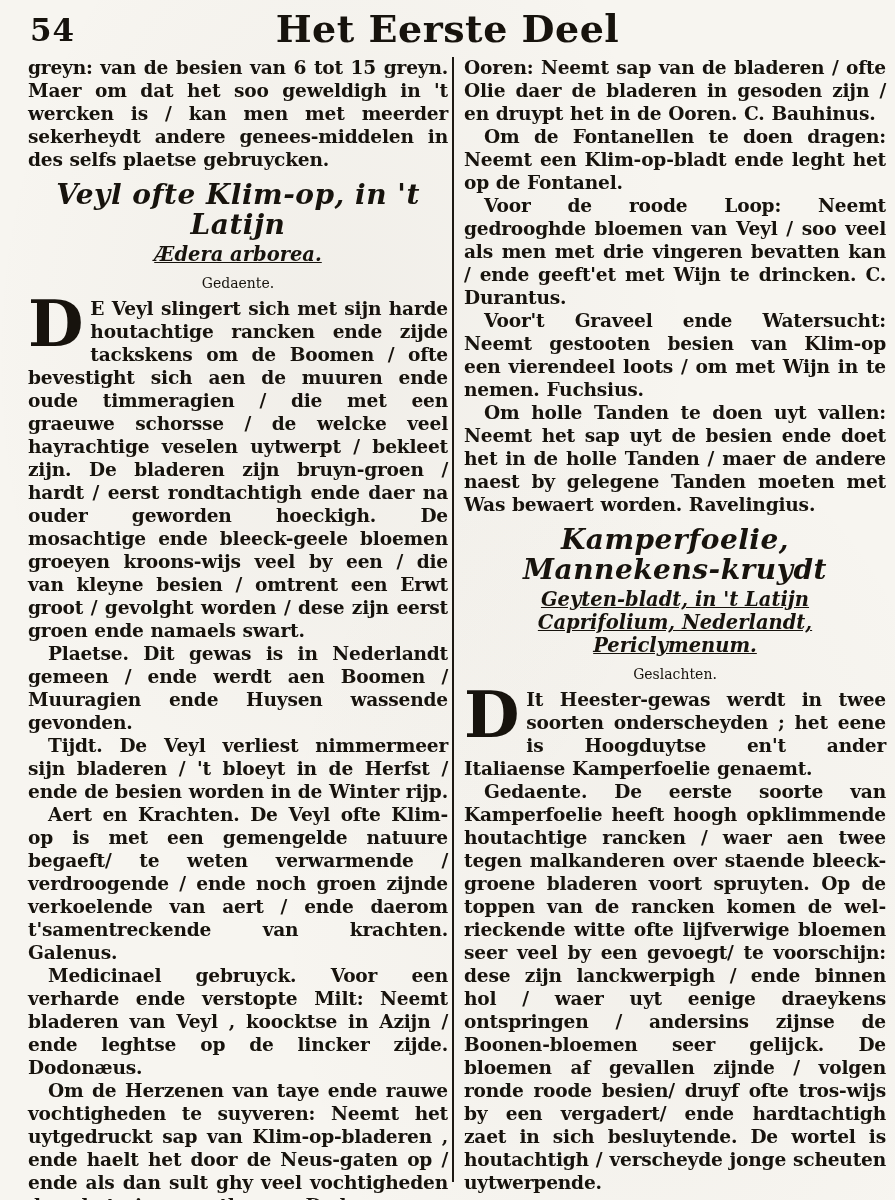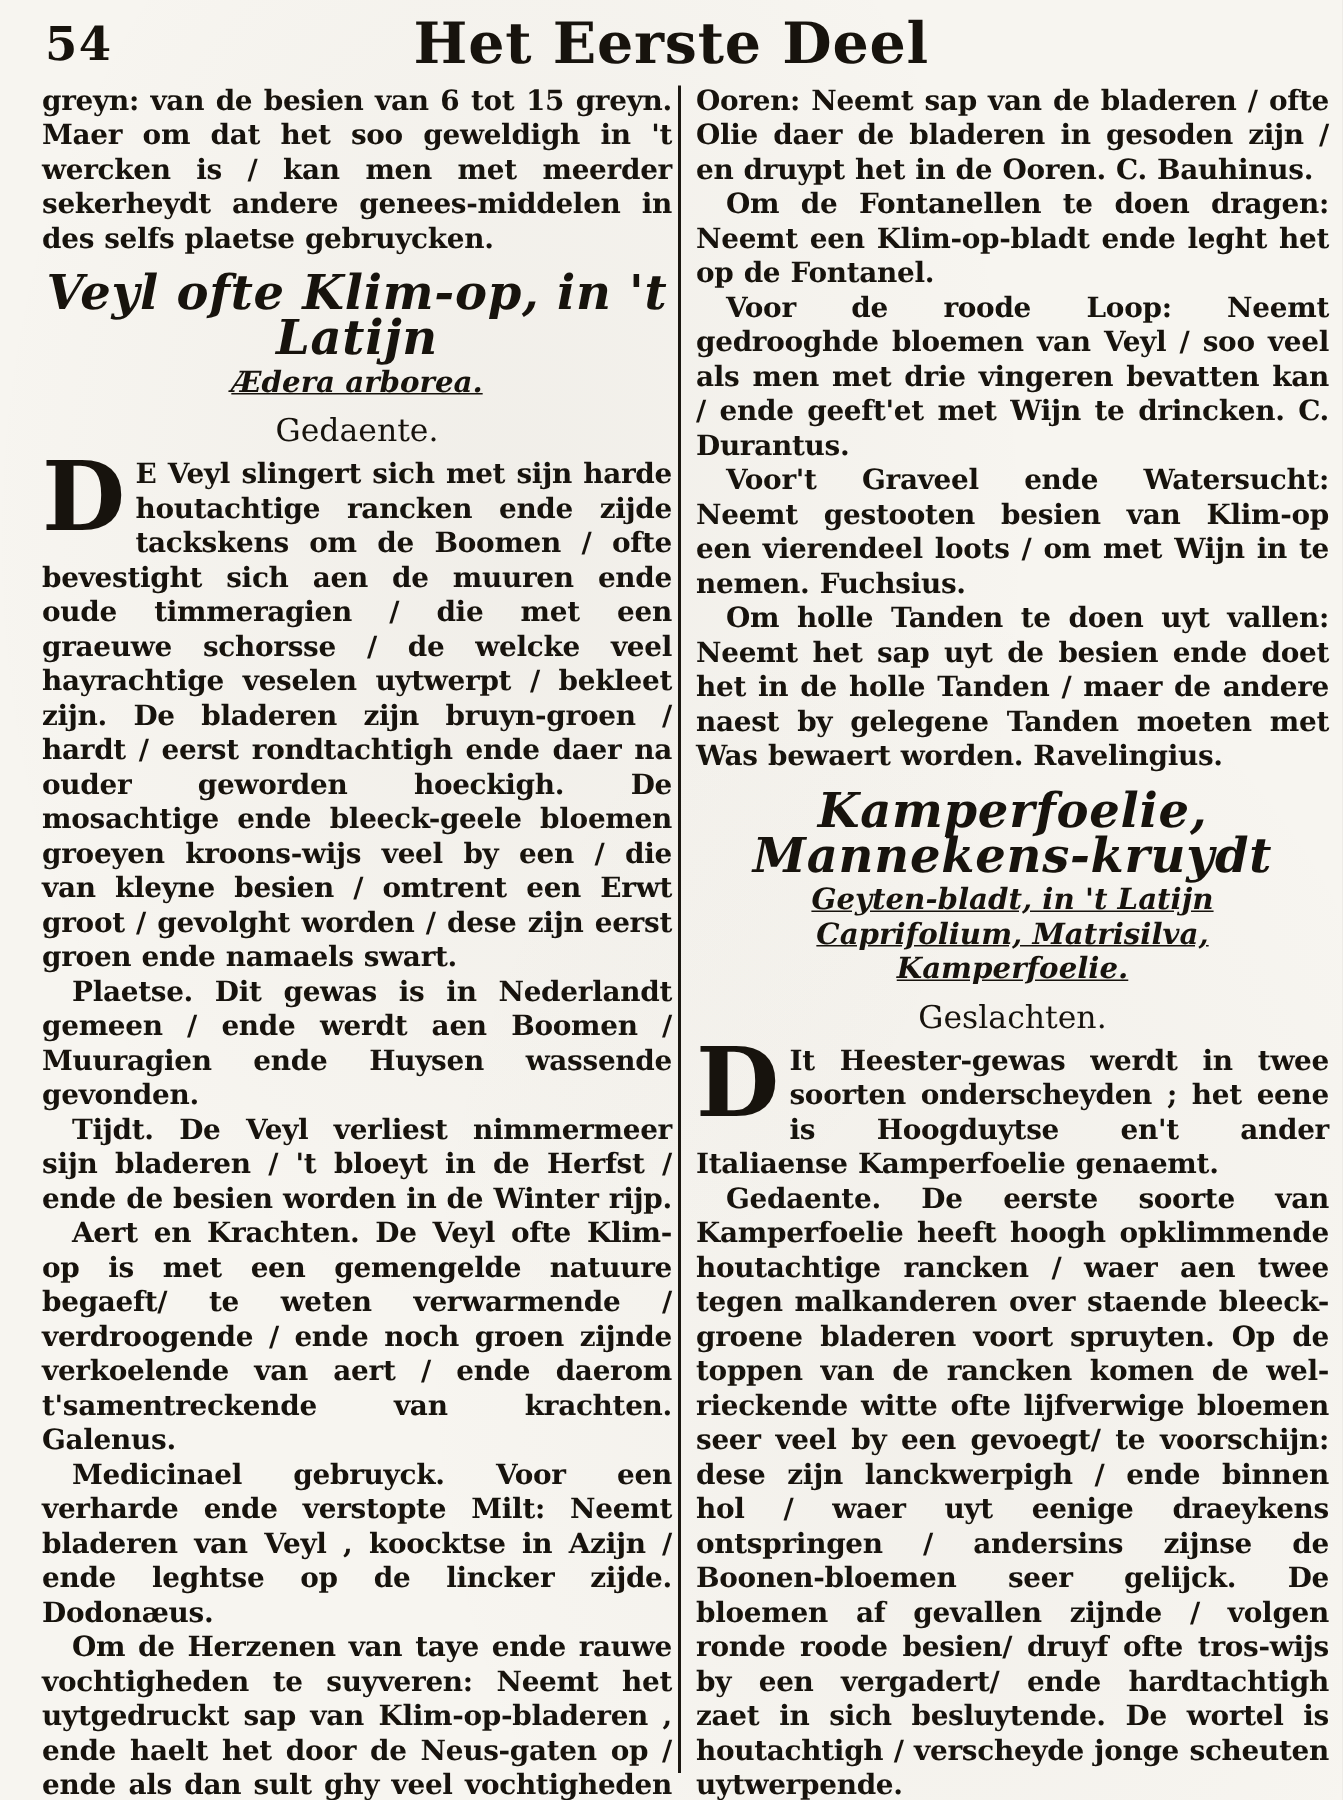--- a/index.html
+++ b/index.html
@@ -60,40 +60,40 @@
     line-height: 23px;
     font-weight: 700;
     text-align: justify;
     letter-spacing: -0.2px;
     word-spacing: 0.5px;
   }
   p.indent { text-indent: 20px; }
 
   .heading-lg {
     margin: 9px 0 3px 0;
-    font-size: 32px;
+    font-size: 28px;
     line-height: 30px;
     font-style: italic;
     font-weight: 600;
     text-align: center;
     letter-spacing: 0.5px;
   }
   .heading-sm {
     margin: 2px 0 0 0;
     font-size: 19.5px;
     line-height: 23px;
     font-style: italic;
     font-weight: 600;
     text-align: center;
     padding: 0 46px;
     text-decoration: underline;
   }
   .subheading {
     margin: 9px 0 6px 0;
-    font-size: 21px;
+    font-size: 14px;
     font-weight: 400;
     text-align: center;
   }
   .dropcap-initial {
     float: left;
     font-size: 64px;
     line-height: 47px;
     font-weight: 700;
     margin: 3px 7px 0 0;
   }
@@ -122,20 +122,20 @@
 
   </div>
 
   <div class="col col-right">
     <p class="body">Ooren: Neemt sap van de bladeren / ofte Olie daer de bladeren in gesoden zijn / en druypt het in de Ooren. C. Bauhinus.</p>
     <p class="body indent">Om de Fontanellen te doen dragen: Neemt een Klim-op-bladt ende leght het op de Fontanel.</p>
     <p class="body indent">Voor de roode Loop: Neemt gedrooghde bloemen van Veyl / soo veel als men met drie vingeren bevatten kan / ende geeft'et met Wijn te drincken. C. Durantus.</p>
     <p class="body indent">Voor't Graveel ende Watersucht: Neemt gestooten besien van Klim-op een vierendeel loots / om met Wijn in te nemen. Fuchsius.</p>
     <p class="body indent">Om holle Tanden te doen uyt vallen: Neemt het sap uyt de besien ende doet het in de holle Tanden / maer de andere naest by gelegene Tanden moeten met Was bewaert worden. Ravelingius.</p>
     <p class="heading-lg">Kamperfoelie, Mannekens-kruydt</p>
-    <p class="heading-sm">Geyten-bladt, in 't Latijn Caprifolium, Matrisilva, Kamperfoelie.</p>
+    <p class="heading-sm">Geyten-bladt, in 't Latijn Caprifolium, Nederlandt, Periclymenum.</p>
     <p class="subheading">Geslachten.</p>
     <p class="body"><span class="dropcap-initial">D</span><span>It Heester-gewas werdt in twee soorten onderscheyden ; het eene is Hoogduytse en't ander Italiaense Kamperfoelie genaemt.</span></p>
     <p class="body indent">Gedaente. De eerste soorte van Kamperfoelie heeft hoogh opklimmende houtachtige rancken / waer aen twee tegen malkanderen over staende bleeck-groene bladeren voort spruyten. Op de toppen van de rancken komen de wel-rieckende witte ofte lijfverwige bloemen seer veel by een gevoegt/ te voorschijn: dese zijn lanckwerpigh / ende binnen hol / waer uyt eenige draeykens ontspringen / andersins zijnse de Boonen-bloemen seer gelijck. De bloemen af gevallen zijnde / volgen ronde roode besien/ druyf ofte tros-wijs by een vergadert/ ende hardtachtigh zaet in sich besluytende. De wortel is houtachtigh / verscheyde jonge scheuten uytwerpende.</p>
 
   </div>
 
 </div>
 
 </body></html>

